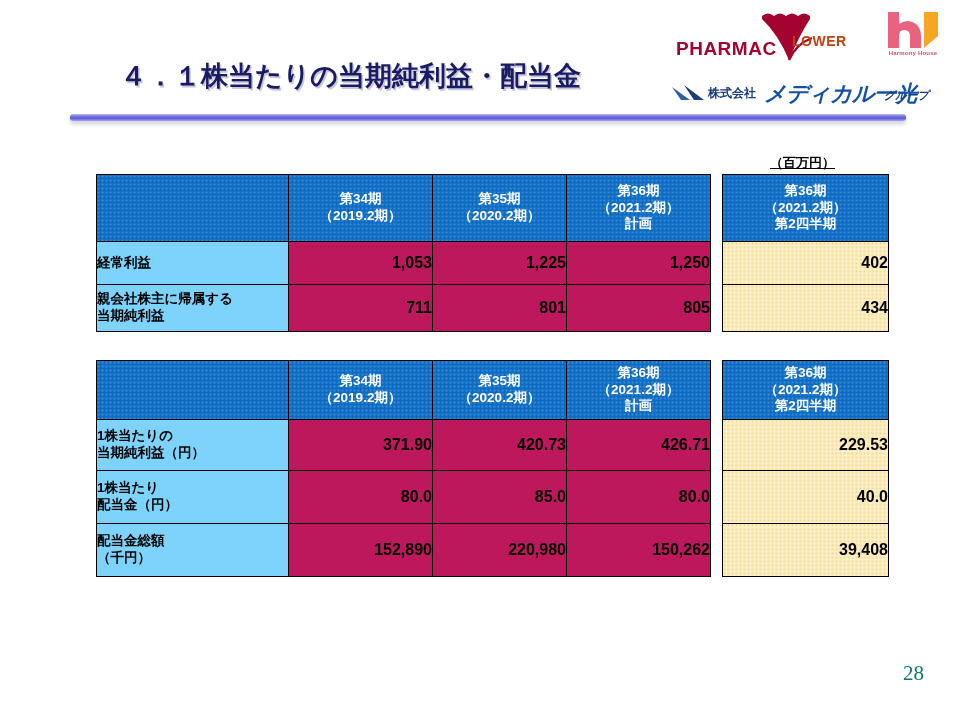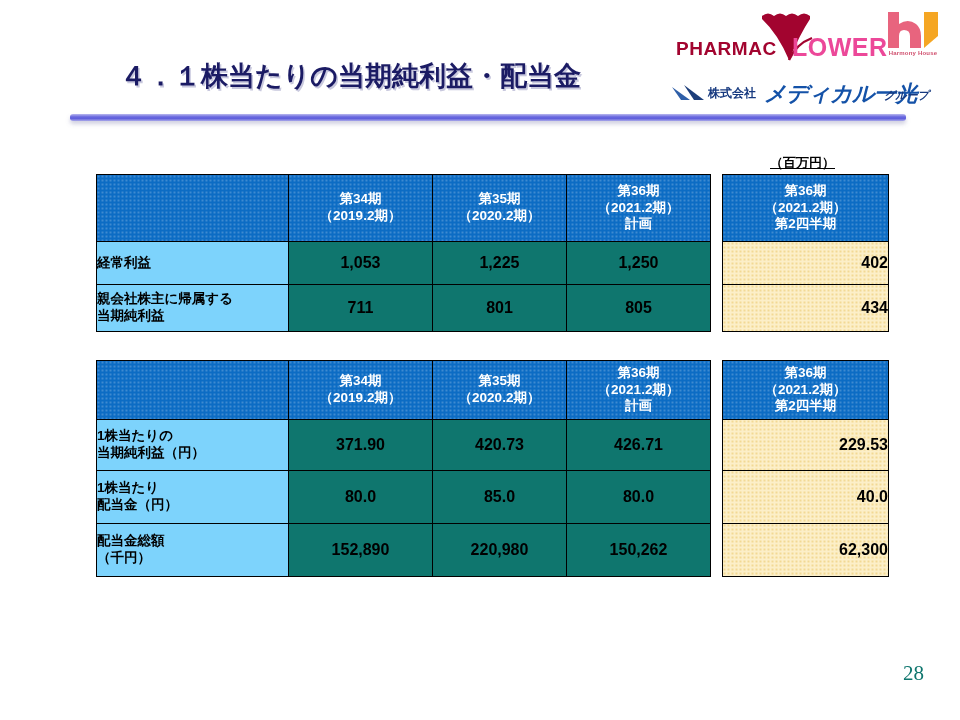--- a/index.html
+++ b/index.html
@@ -34,24 +34,24 @@
     left: 0; top: 26px;
     font-size: 19px;
     font-weight: bold;
     letter-spacing: 0.5px;
     color: #A2042F;
     font-family: "Liberation Sans", sans-serif;
   }
   #pharmacy-flower-logo .pf-text-right {
     position: absolute;
     left: 116px; top: 21px;
-    font-size: 25px;
+    font-size: 14px;
     font-weight: bold;
     letter-spacing: 0.5px;
-    color: #ec4899;
+    color: #c2410c;
     font-family: "Liberation Sans", sans-serif;
   }
   #pharmacy-flower-logo svg { position: absolute; left: 80px; top: -2px; }
 
   #harmony-house-logo {
     position: absolute;
     left: 876px;
     top: 10px;
     width: 74px;
     height: 52px;
@@ -150,25 +150,25 @@
   .lbl {
     background: #7dd3fc;
     color: #000000;
     font-weight: bold;
     font-size: 13.5px;
     text-align: left;
     padding-left: 7px;
     line-height: 1.25;
   }
   .num {
-    background: #0f766e;
+    background: #be185d;
     color: #000000;
     font-weight: bold;
     font-size: 16px;
-    text-align: center;
+    text-align: right;
     padding-right: 8px;
     margin-top: 28px;
   }
   .cream {
     background-color: #FCEFC8;
     background-image: radial-gradient(circle at 1px 1px, rgba(225,180,60,0.40) 0.7px, transparent 0.8px);
     background-size: 4px 4px;
     color: #000000;
     font-weight: bold;
     font-size: 16px;
@@ -373,18 +373,18 @@
       <div>第2四半期</div>
     </th>
   </tr>
   <tr>
     <td class="cream" style="height:50px">229.53</td>
   </tr>
   <tr>
     <td class="cream" style="height:52px">40.0</td>
   </tr>
   <tr>
-    <td class="cream" style="height:52px">62,300</td>
+    <td class="cream" style="height:52px">39,408</td>
   </tr>
 </tbody>
   </table>
 
 <div id="page-number">28</div>
 
 </body></html>

